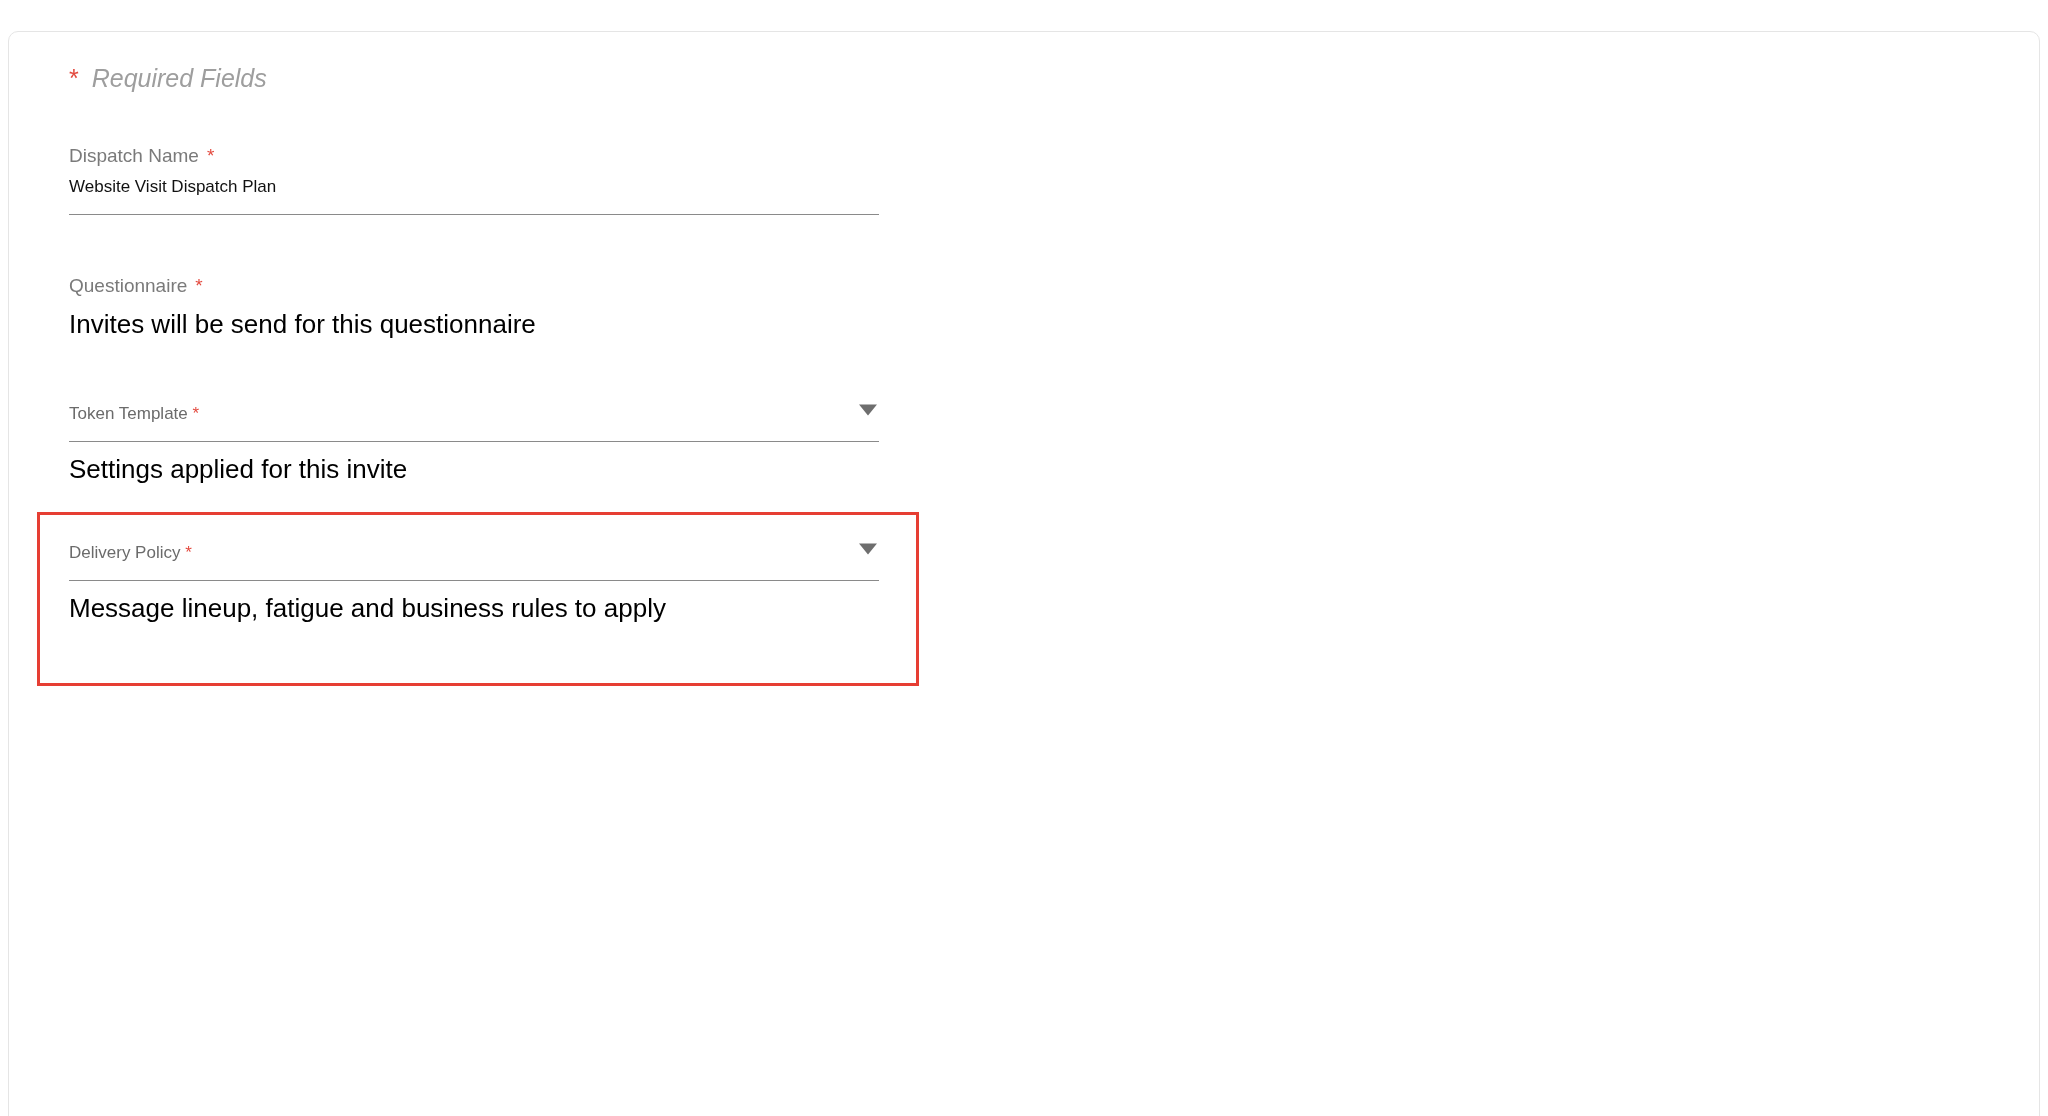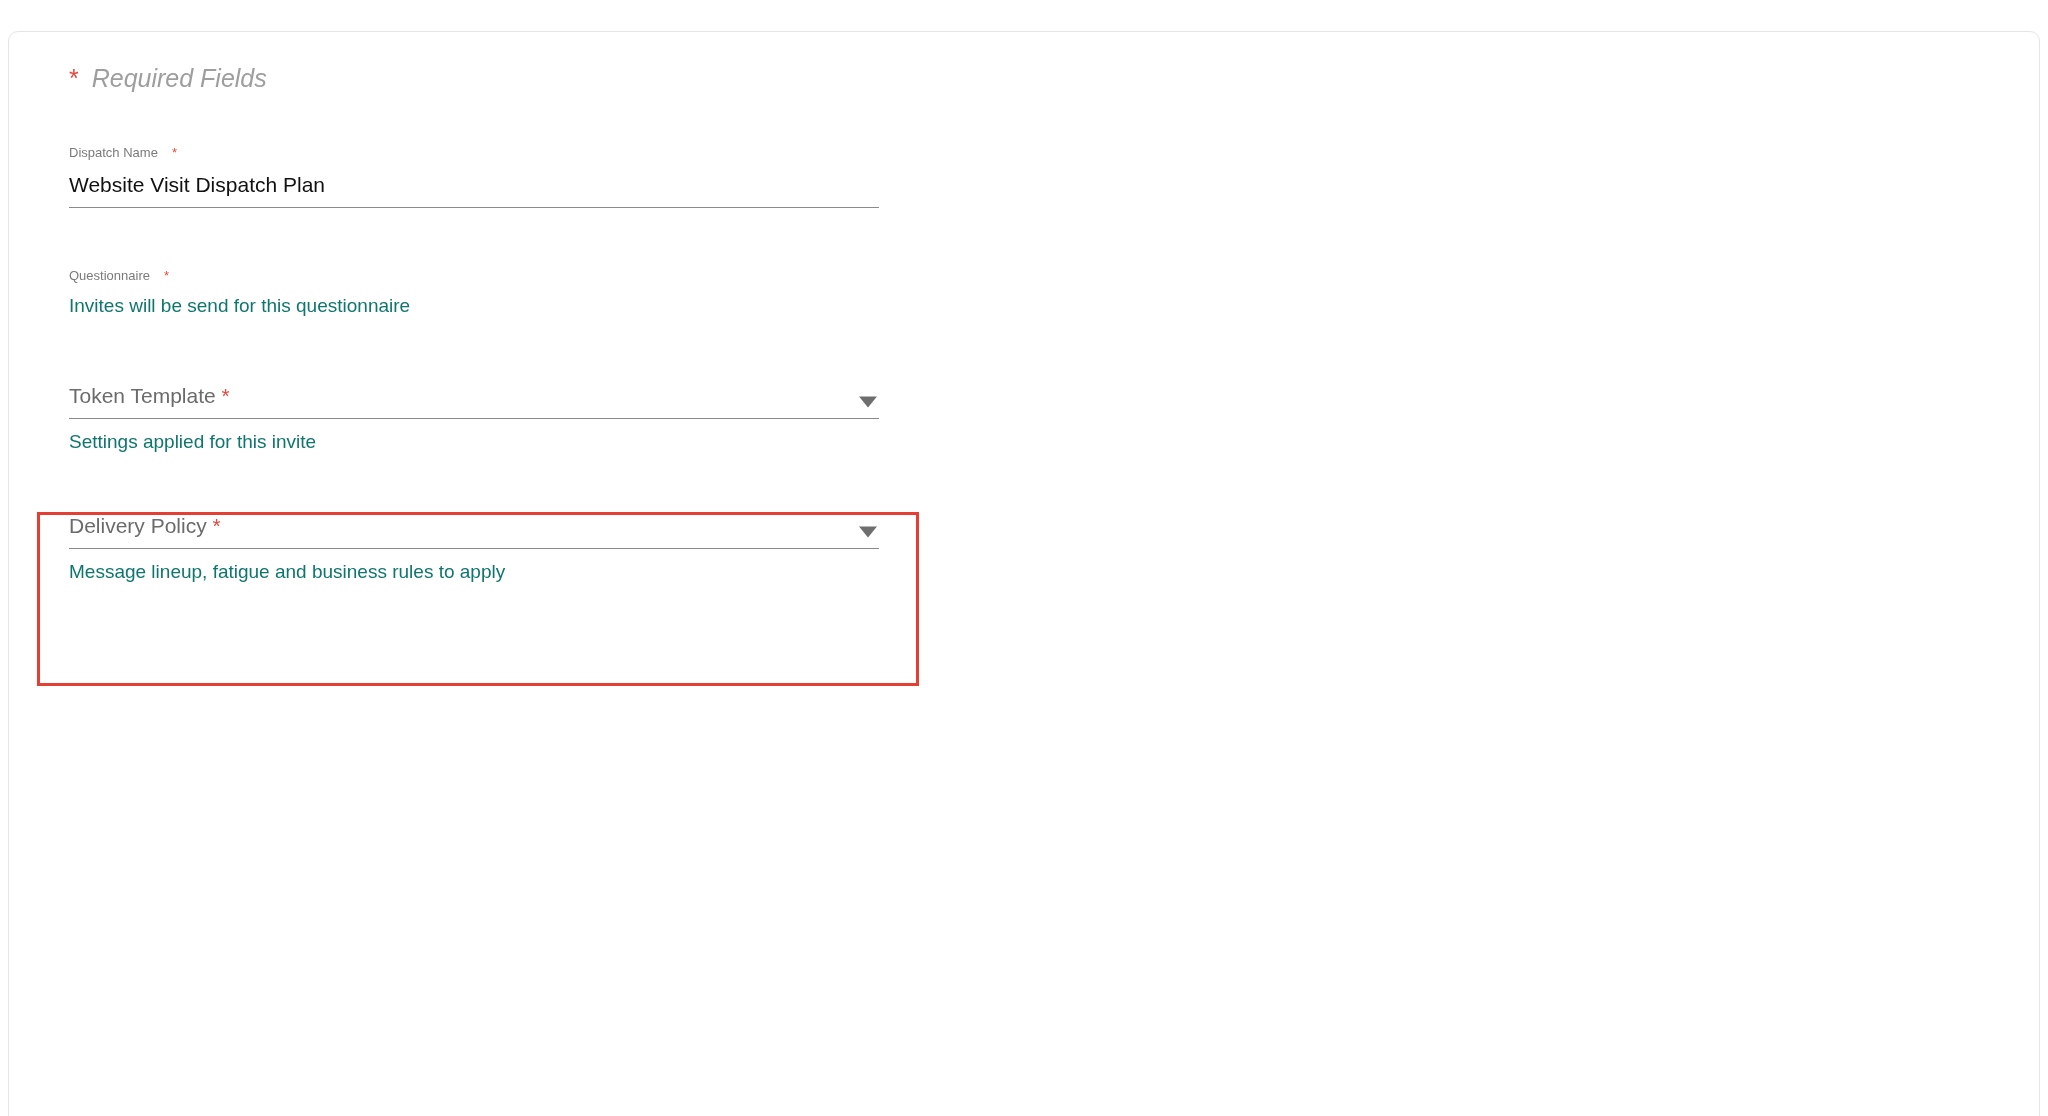--- a/index.html
+++ b/index.html
@@ -28,56 +28,56 @@
   .req-header .asterisk {
     color: #e34a3f;
     font-style: normal;
     margin-right: 6px;
   }
   .field-group {
     width: 810px;
     margin-bottom: 60px;
   }
   .label-row {
-    font-size: 13px;
+    font-size: 19px;
     color: #7a7a7a;
     margin-bottom: 6px;
     display: flex;
     align-items: center;
-    gap: 14px;
+    gap: 8px;
   }
   .label-row .asterisk {
     color: #e34a3f;
   }
   .input-line {
     display: flex;
-    align-items: flex-end;
+    align-items: flex-start;
     justify-content: space-between;
-    font-size: 21px;
+    font-size: 17px;
     color: #111;
     border-bottom: 1px solid #8a8a8a;
     padding: 4px 0 10px 0;
     min-height: 42px;
   }
   .input-line.placeholder-style {
     color: #6b6b6b;
   }
   .chev {
     flex: 0 0 auto;
     margin-right: 2px;
   }
   .chev svg {
     width: 18px;
     height: 12px;
     display: block;
     fill: #6e6e6e;
   }
   .helper {
-    font-size: 19px;
-    color: #0f766e;
+    font-size: 26px;
+    color: #000000;
     margin-top: 12px;
   }
   .highlight-box {
     position: absolute;
     border: 3px solid #e63e33;
     pointer-events: none;
   }
 </style>
 </head>
 <body>

